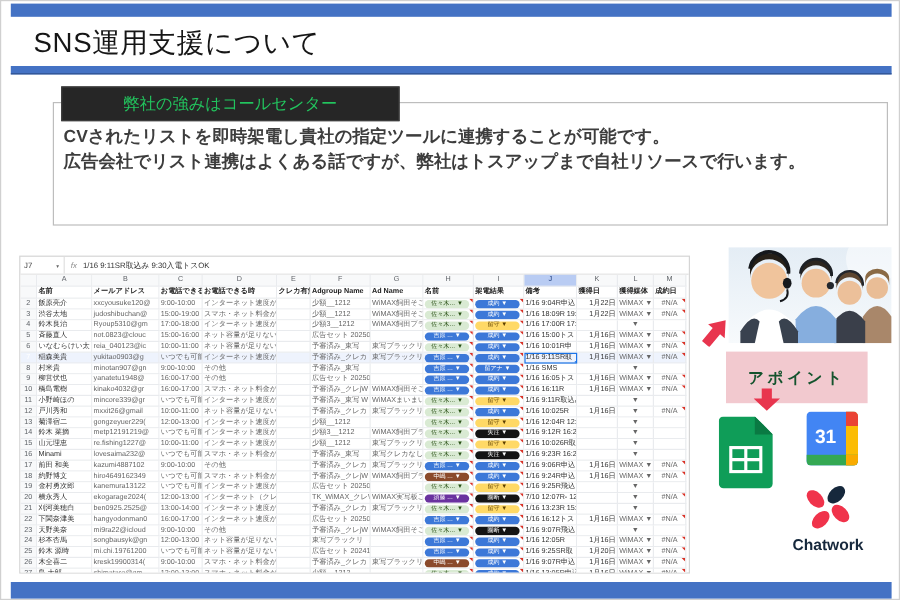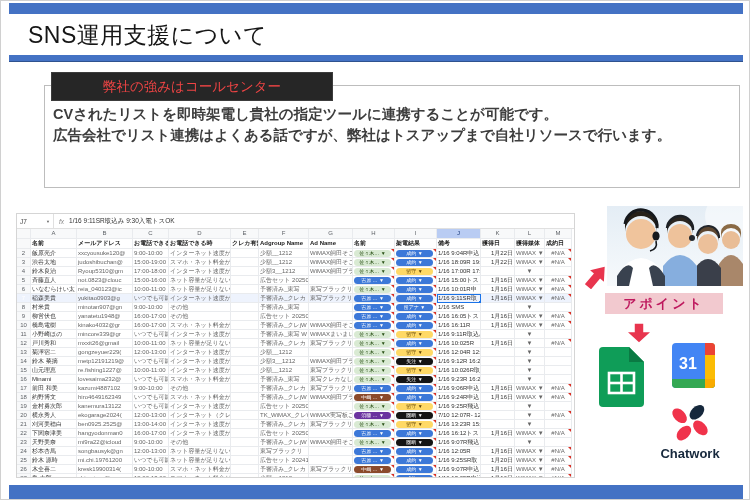--- a/index.html
+++ b/index.html
@@ -3,21 +3,21 @@
 <meta charset="utf-8">
 <style>
   html,body{margin:0;padding:0;background:#fff;}
   .slide{position:relative;width:750px;height:500px;background:#fff;overflow:hidden;
          font-family:"Liberation Sans","DejaVu Sans",sans-serif;border:1px solid #d0d0d0;box-sizing:border-box;}
   .bar{position:absolute;left:8px;width:734px;background:#4472C4;}
   .bar.top{top:2px;height:11px;}
   .bar.rule{top:54px;height:6px;border-bottom:1px solid #2f528f;}
   .bar.bottom{top:484px;height:14px;}
   .title{position:absolute;left:27px;top:19px;font-size:23px;font-weight:normal;color:#161616;letter-spacing:.5px;}
-  .badge{position:absolute;left:50px;top:71px;width:280px;height:27px;background:#262626;color:#ef4444;
+  .badge{position:absolute;left:50px;top:71px;width:280px;height:27px;background:#262626;color:#22c55e;
          display:flex;align-items:center;justify-content:center;font-size:13.5px;z-index:3;border:1px solid #3c3c3c;}
   .infobox{position:absolute;left:43px;top:84px;width:694px;height:101px;border:1px solid #bdbdbd;background:#fff;z-index:1;}
   .bodytxt{position:absolute;left:52px;top:103px;width:680px;z-index:2;font-size:14.5px;font-weight:bold;color:#3d3d3d;line-height:21px;}
   .bodytxt div{white-space:nowrap;}
 
   
   .sheet{position:absolute;left:15px;top:212px;width:557px;height:263px;border:1px solid #d5d5d5;background:#fff;overflow:hidden;}
   .fbar{display:flex;align-items:center;height:14px;border-bottom:1px solid #e0e0e0;font-size:6.5px;color:#444;}
   .namebox{width:30px;display:flex;align-items:center;justify-content:space-between;padding:0 3px;border-right:1px solid #e0e0e0;height:100%;}
   .namebox .dd{font-size:4px;color:#666;}
@@ -44,22 +44,22 @@
   .py{background:#ffd966;color:#5b3e00;}
   .pk{background:#141414;color:#fff;}
   .pbr{background:#8b4a2b;color:#fff;}
   .pp{background:#6a329f;color:#fff;}
   .cm::after{content:"";position:absolute;top:0;right:0;width:0;height:0;
              border-left:3px solid transparent;border-top:3px solid #d93025;}
 
   
   .photo{position:absolute;left:606px;top:205px;width:136px;height:80px;}
   .ne-arrow{position:absolute;left:584px;top:262px;width:24px;height:26px;}
-  .appoint{position:absolute;left:604px;top:292px;width:118px;height:21px;background:#f2c9cf;
-           display:flex;align-items:center;justify-content:center;font-size:13px;font-weight:bold;color:#be185d;letter-spacing:3px;}
+  .appoint{position:absolute;left:604px;top:292px;width:118px;height:43px;background:#f2c9cf;
+           display:flex;align-items:center;justify-content:center;font-size:13px;font-weight:bold;color:#14532d;letter-spacing:3px;}
   .dn-arrow{position:absolute;left:627px;top:322px;width:22px;height:20px;}
   .gsheets{position:absolute;left:598px;top:346px;width:45px;height:60px;}
   .gcal{position:absolute;left:671px;top:342px;width:43px;height:45px;}
   .cw{position:absolute;left:655px;top:402px;width:68px;text-align:center;}
   .cw svg{width:52px;height:42px;display:block;margin:0 auto;}
   .cw-label{font-size:13px;font-weight:bold;color:#16283c;margin-top:1px;}
 </style>
 </head>
 <body>
 

